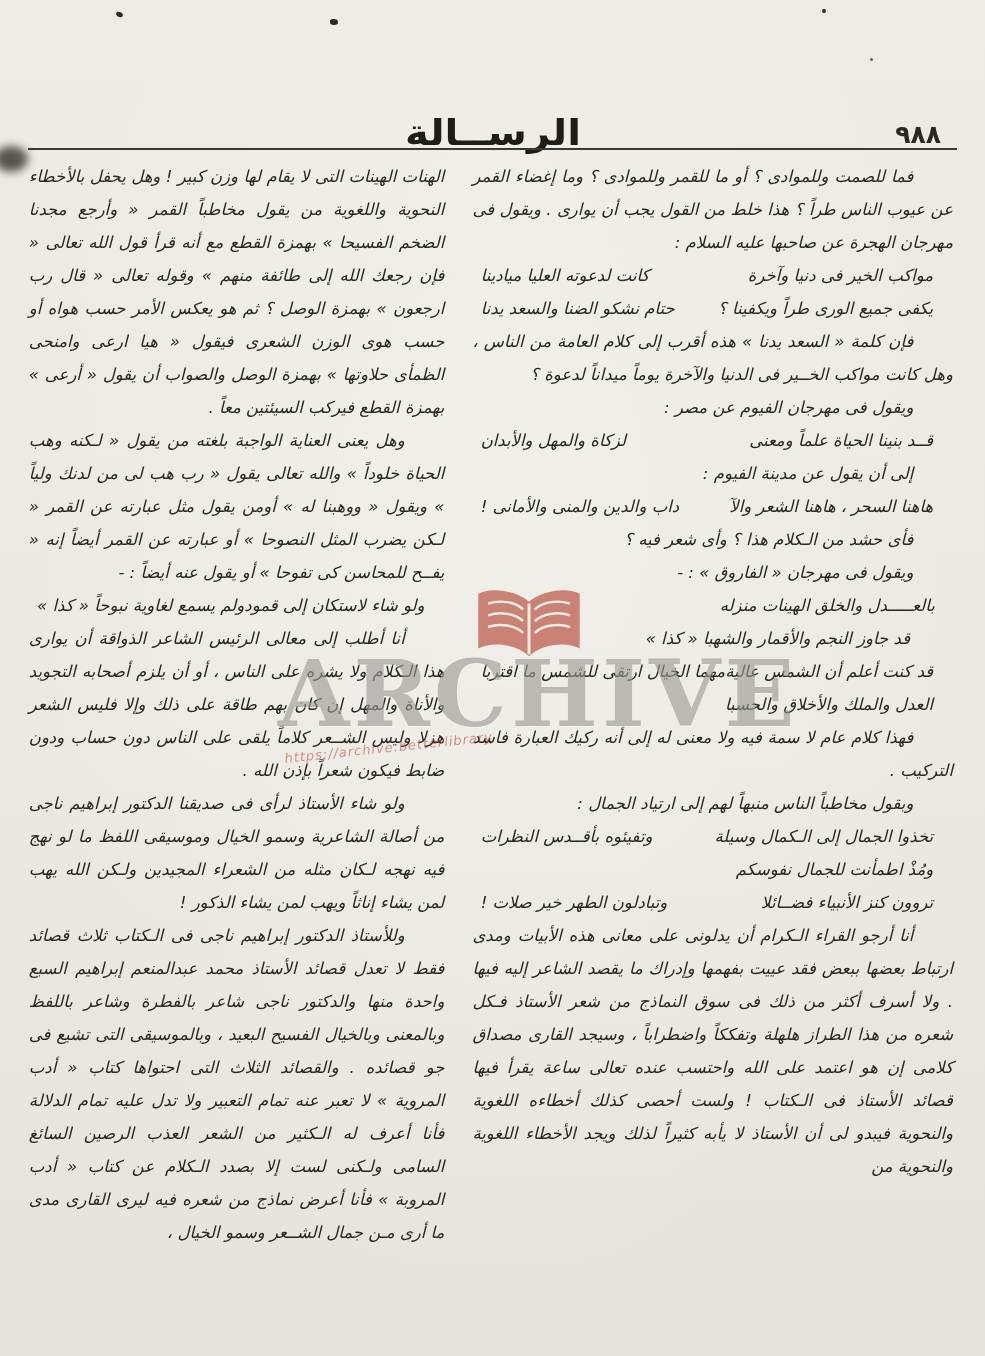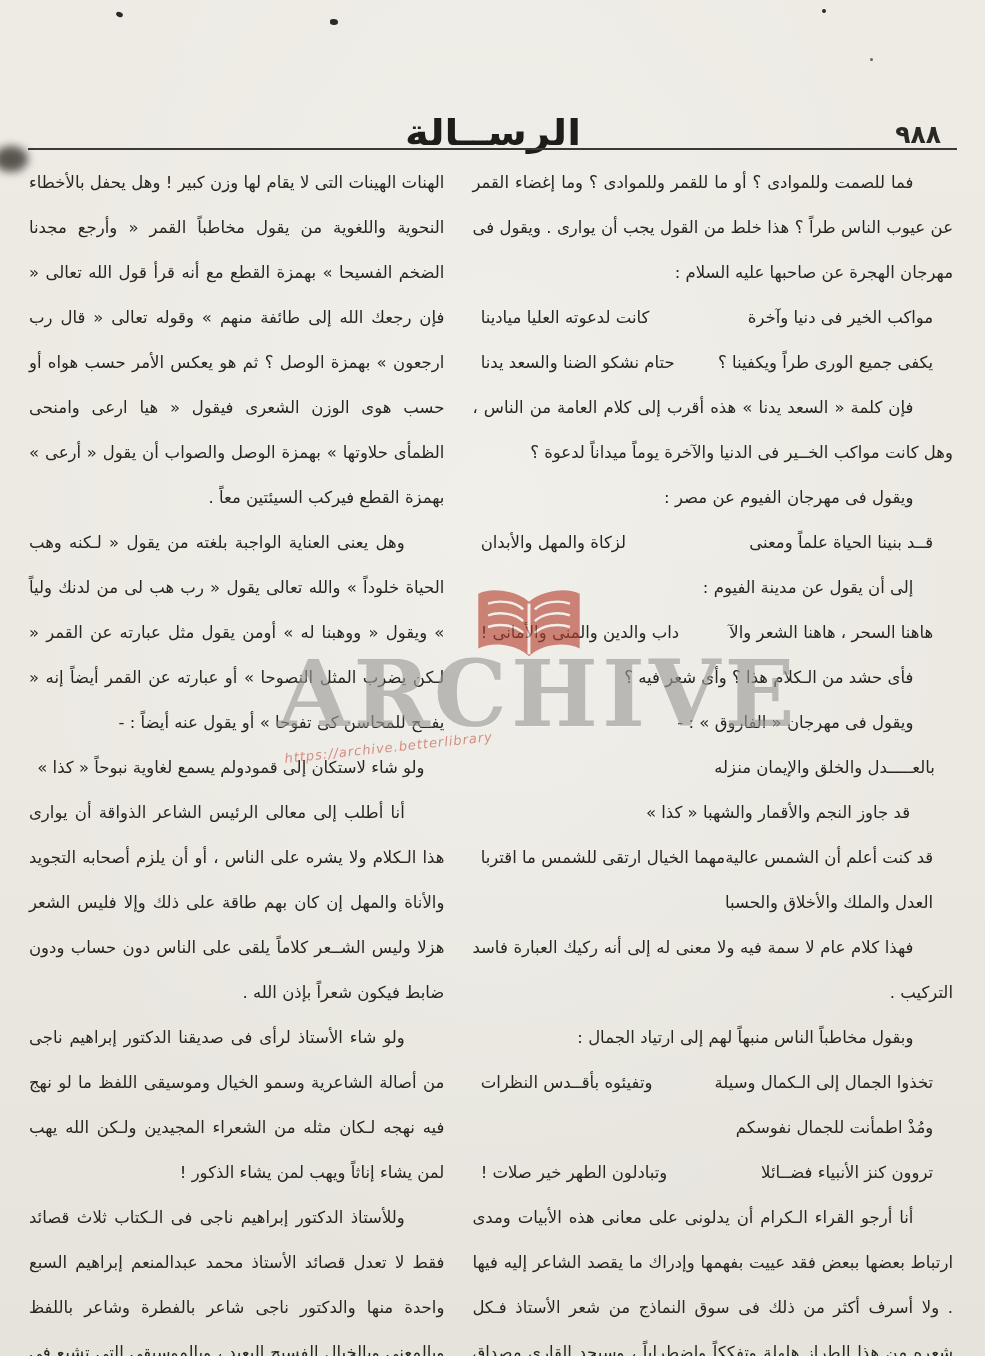--- a/index.html
+++ b/index.html
@@ -28,22 +28,22 @@
     right:auto; font-size:25px; font-weight:bold; color:#2a2823;
   }
   .page-number { left:auto; right:44px; }
   .rule { position:absolute; top:148px; left:28px; right:28px; border-top:2px solid #3b3934; }
   
   .columns {
     position:absolute; top:160px; right:32px; left:32px; bottom:26px;
     display:flex; direction:rtl; gap:28px;
   }
   .col {
-    flex:1 1 0; font-size:16.5px; line-height:45px;
-    text-align:justify; color:#29261f;
+    flex:1 1 0; font-size:16.5px; line-height:33px;
+    text-align:justify; color:#29261f;font-style:italic;
   }
   .para { text-indent:2.4em; }
   .para-flush { text-indent:0; }
   .line { padding-right:1.1em; }
   .line-indent { text-indent:2.6em; }
   .verse { display:flex; justify-content:space-between; padding:0 1.2em 0 0.5em; }
   .verse span { white-space:nowrap; }
   
   .watermark {
     position:absolute; left:278px; top:588px; width:478px; height:200px;
@@ -106,21 +106,21 @@
           <span>قــد بنينا الحياة علماً ومعنى</span>
           <span>لزكاة والمهل والأبدان</span>
         </div>
         <p class="para">إلى أن يقول عن مدينة الفيوم :</p>
         <div class="verse">
           <span>هاهنا السحر ، هاهنا الشعر والآ</span>
           <span>داب والدين والمنى والأمانى !</span>
         </div>
         <p class="para">فأى حشد من الـكلام هذا ؟ وأى شعر فيه ؟</p>
         <p class="para">ويقول فى مهرجان « الفاروق » : -</p>
-        <p class="line">بالعـــــدل والخلق والإيمان منزله</p>
+        <p class="line">بالعـــــدل والخلق الهينات منزله</p>
         <p class="line-indent">قد جاوز النجم والأقمار والشهبا « كذا »</p>
         <div class="verse">
           <span>قد كنت أعلم أن الشمس عالية</span>
           <span>مهما الخيال ارتقى للشمس ما اقتربا</span>
         </div>
         <div class="verse">
           <span>العدل والملك والأخلاق والحسبا</span>
         </div>
         <p class="para">فهذا كلام عام لا سمة فيه ولا معنى له إلى أنه ركيك العبارة فاسد التركيب .</p>
         <p class="para">وبقول مخاطباً الناس منبهاً لهم إلى ارتياد الجمال :</p>

